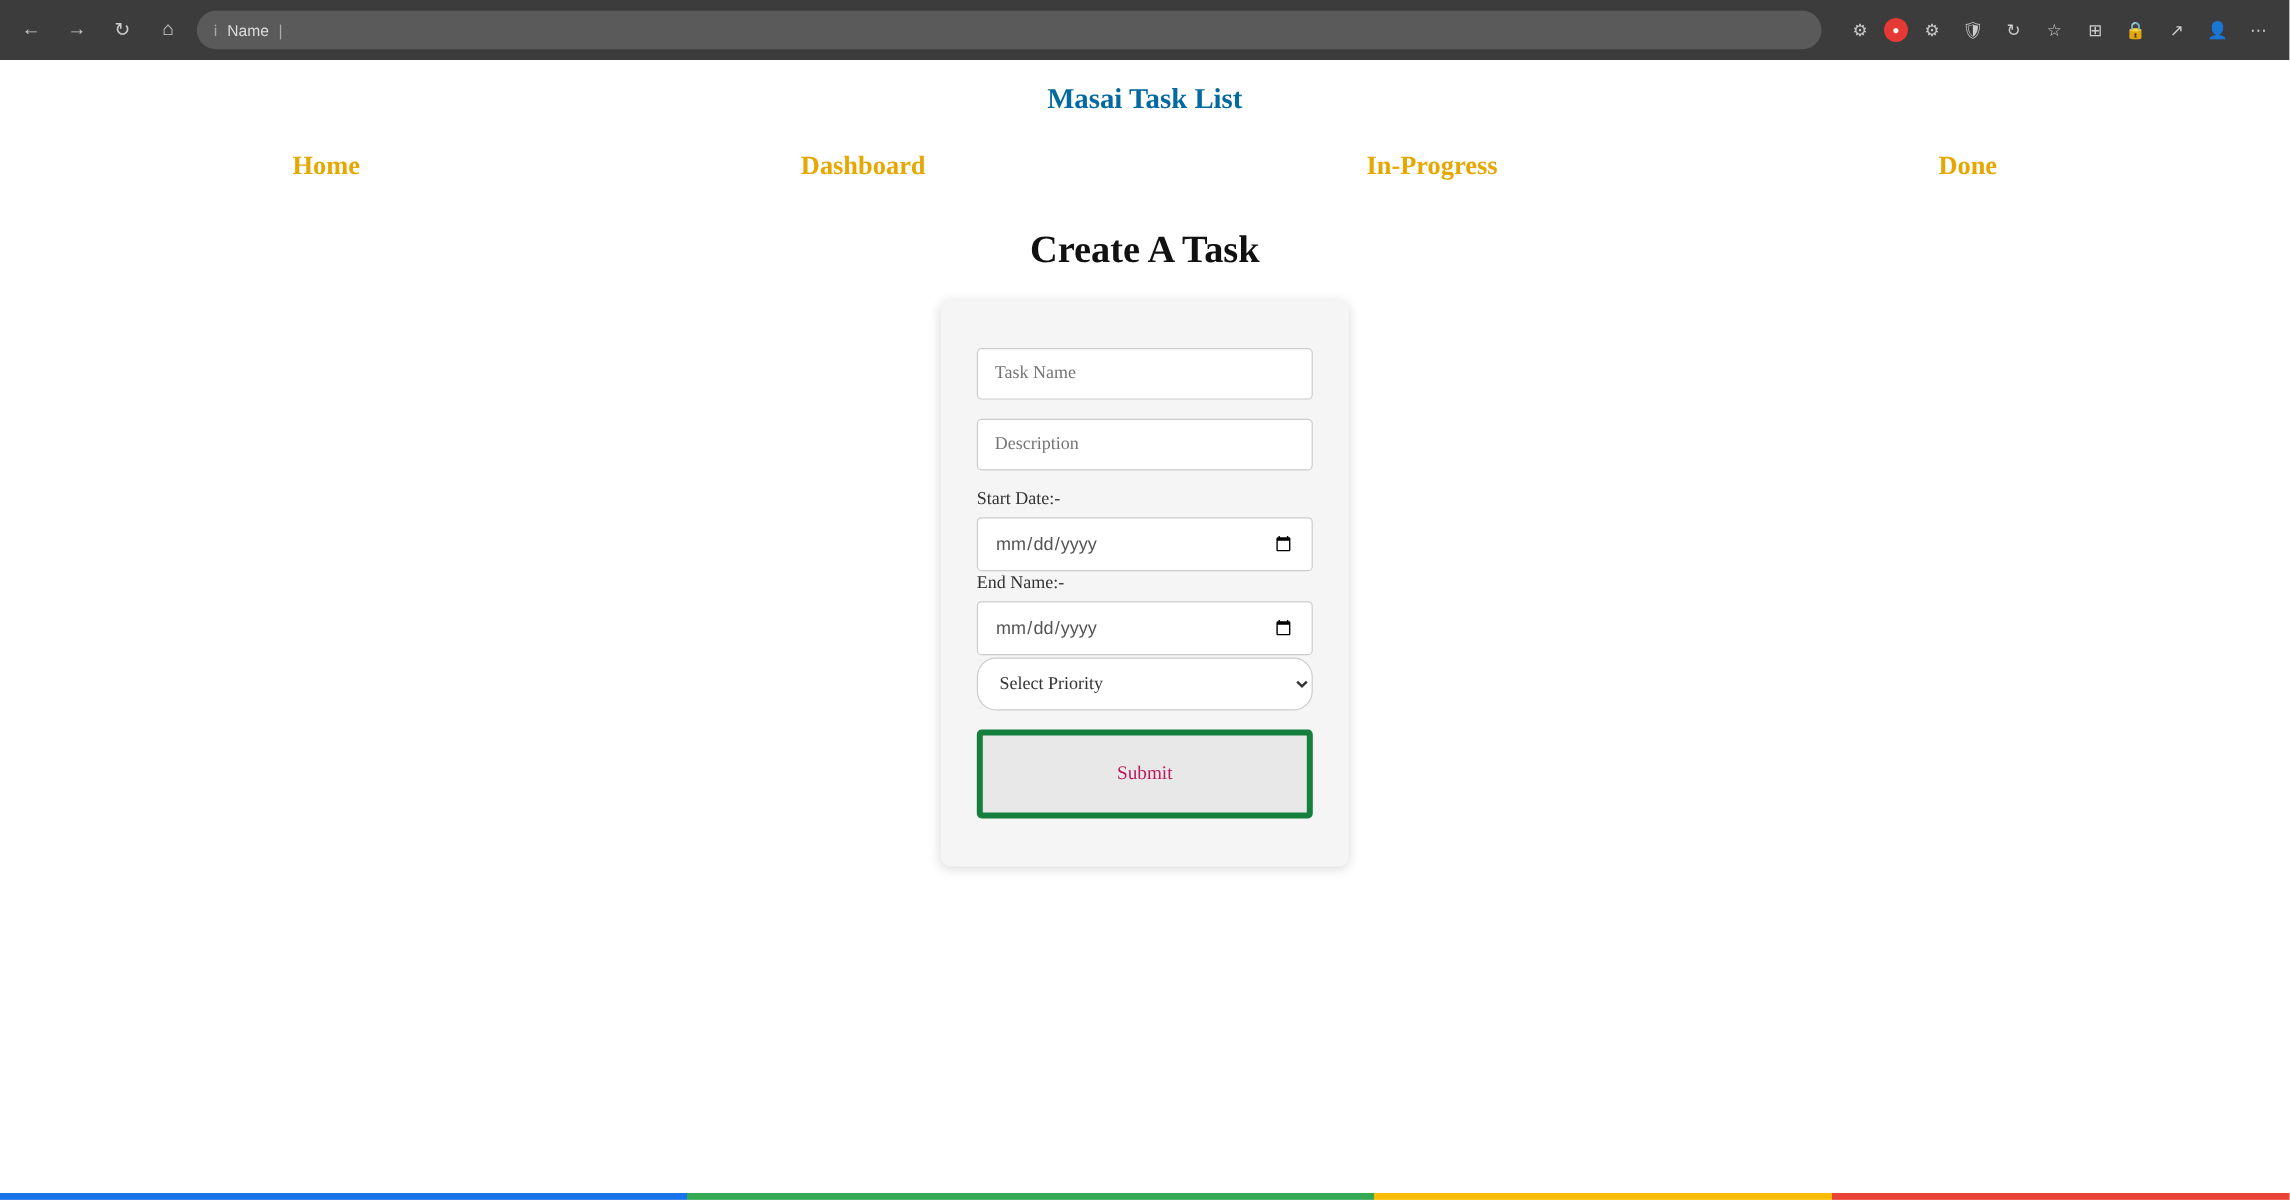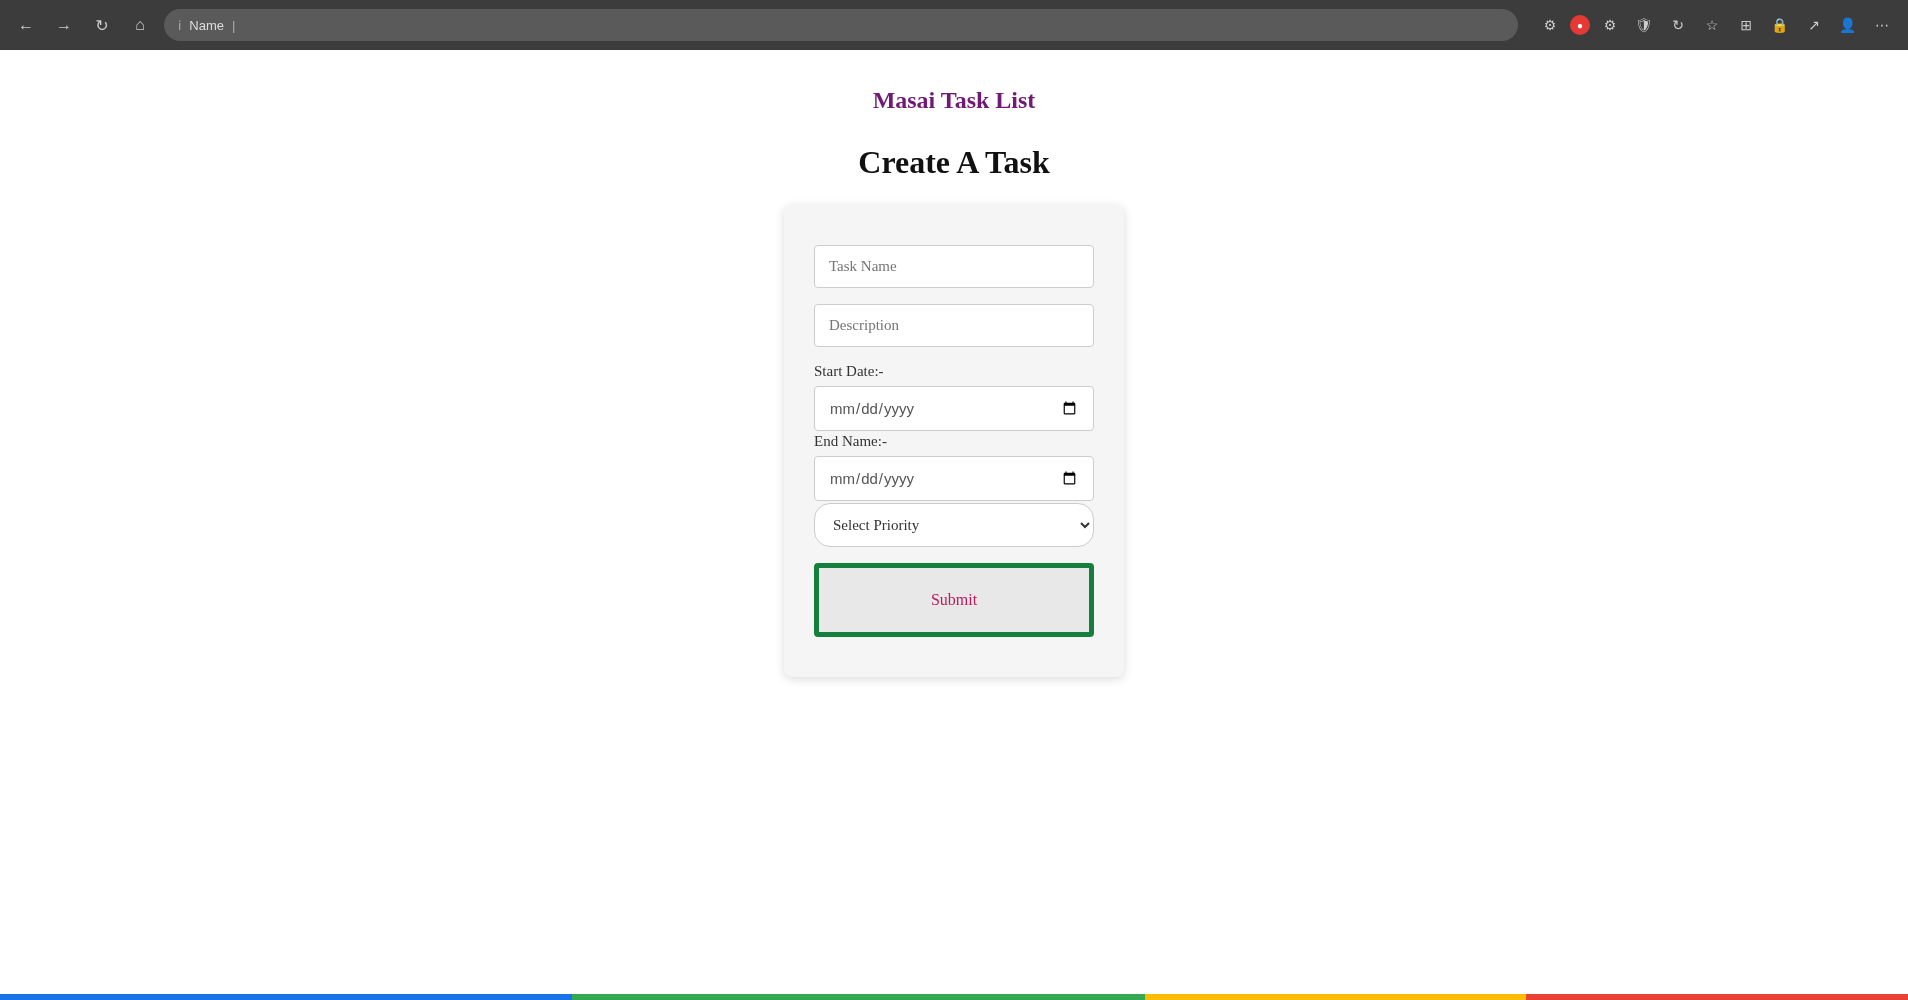--- a/index.html
+++ b/index.html
@@ -95,25 +95,25 @@
     }
 
     
     .page-content {
       padding: 0;
     }
 
     
     .app-title {
       text-align: center;
-      padding: 37px 0 10px;
+      padding: 20px 0 10px;
       font-size: 24px;
       font-weight: bold;
       font-family: Georgia, serif;
-      color: #701a75;
+      color: #0369a1;
     }
 
     
     .nav-bar {
       display: flex;
       justify-content: space-around;
       align-items: center;
       padding: 18px 60px;
     }
 
@@ -251,20 +251,26 @@
     <button class="browser-icon-btn">↗</button>
     <button class="browser-icon-btn">👤</button>
     <button class="browser-icon-btn">⋯</button>
   </div>
 </div>
 
 <div class="page-content">
 
   <h1 class="app-title">Masai Task List</h1>
 
+  <nav class="nav-bar">
+    <a class="nav-link">Home</a>
+    <a class="nav-link">Dashboard</a>
+    <a class="nav-link">In-Progress</a>
+    <a class="nav-link">Done</a>
+  </nav>
 
   <div class="form-section">
     <h2 class="form-heading">Create A Task</h2>
 
     <div class="form-card">
 
       
       <input type="text" class="form-input" placeholder="Task Name" style="">
 
       

